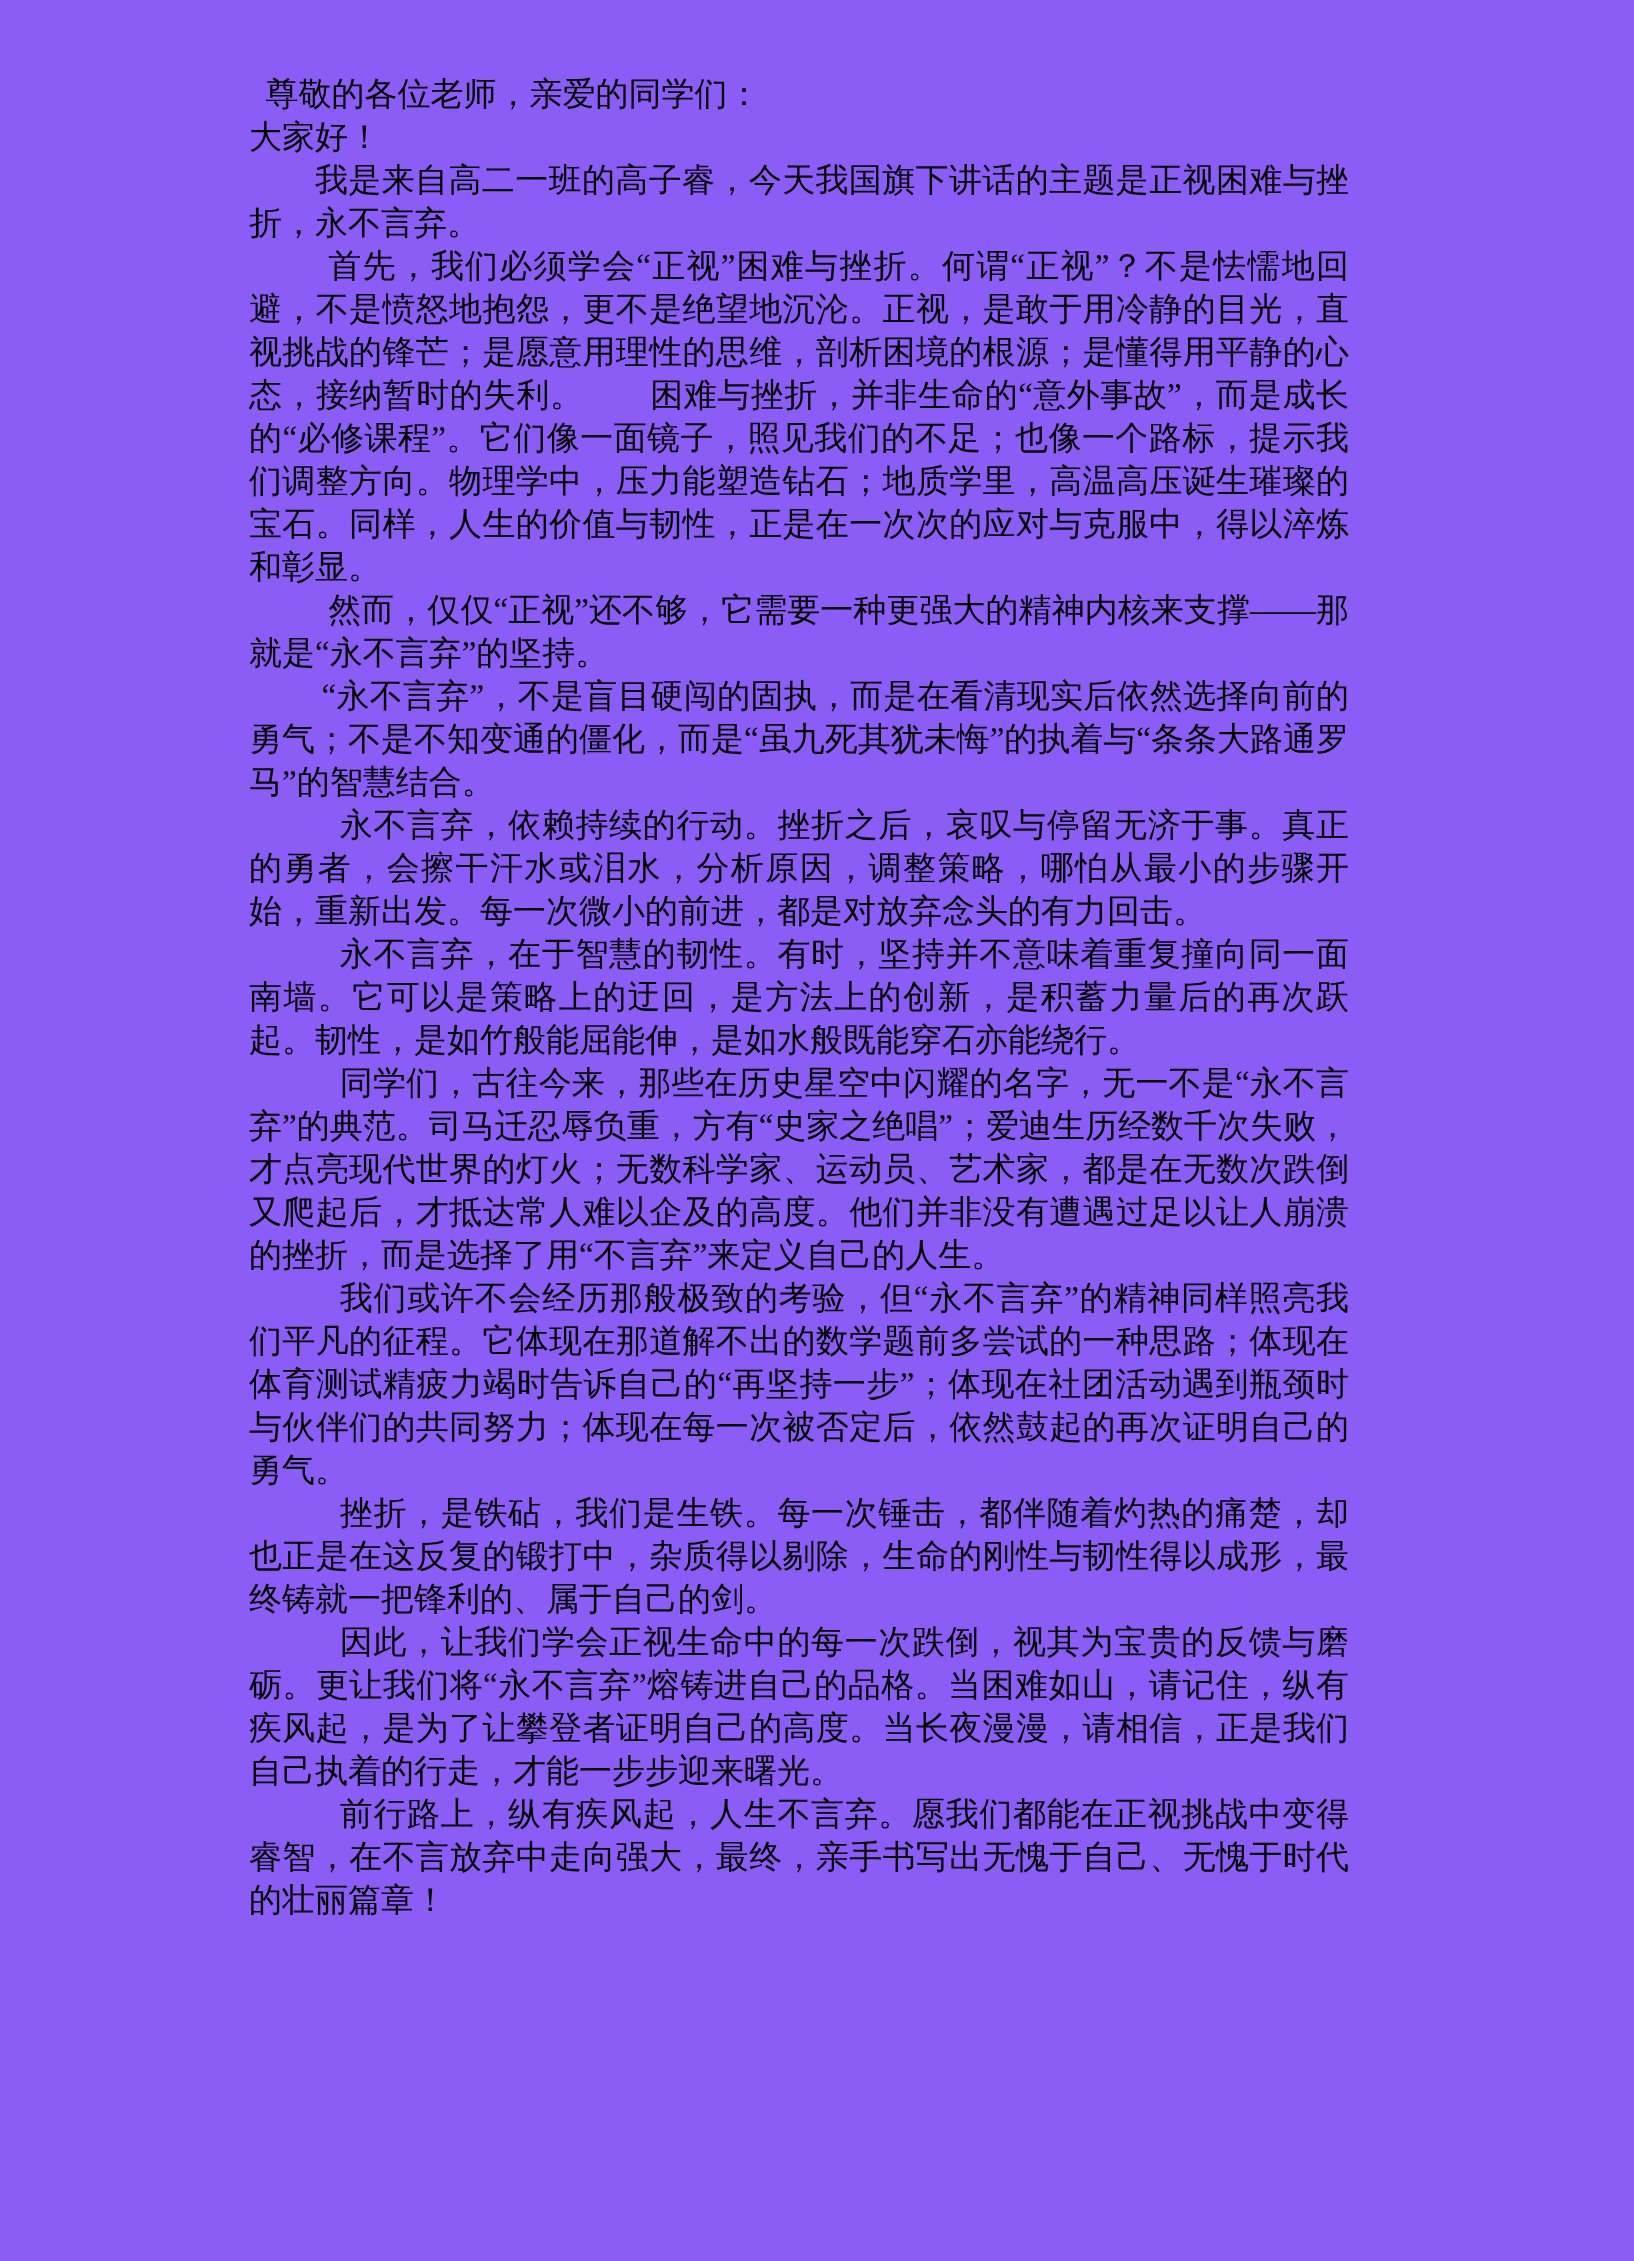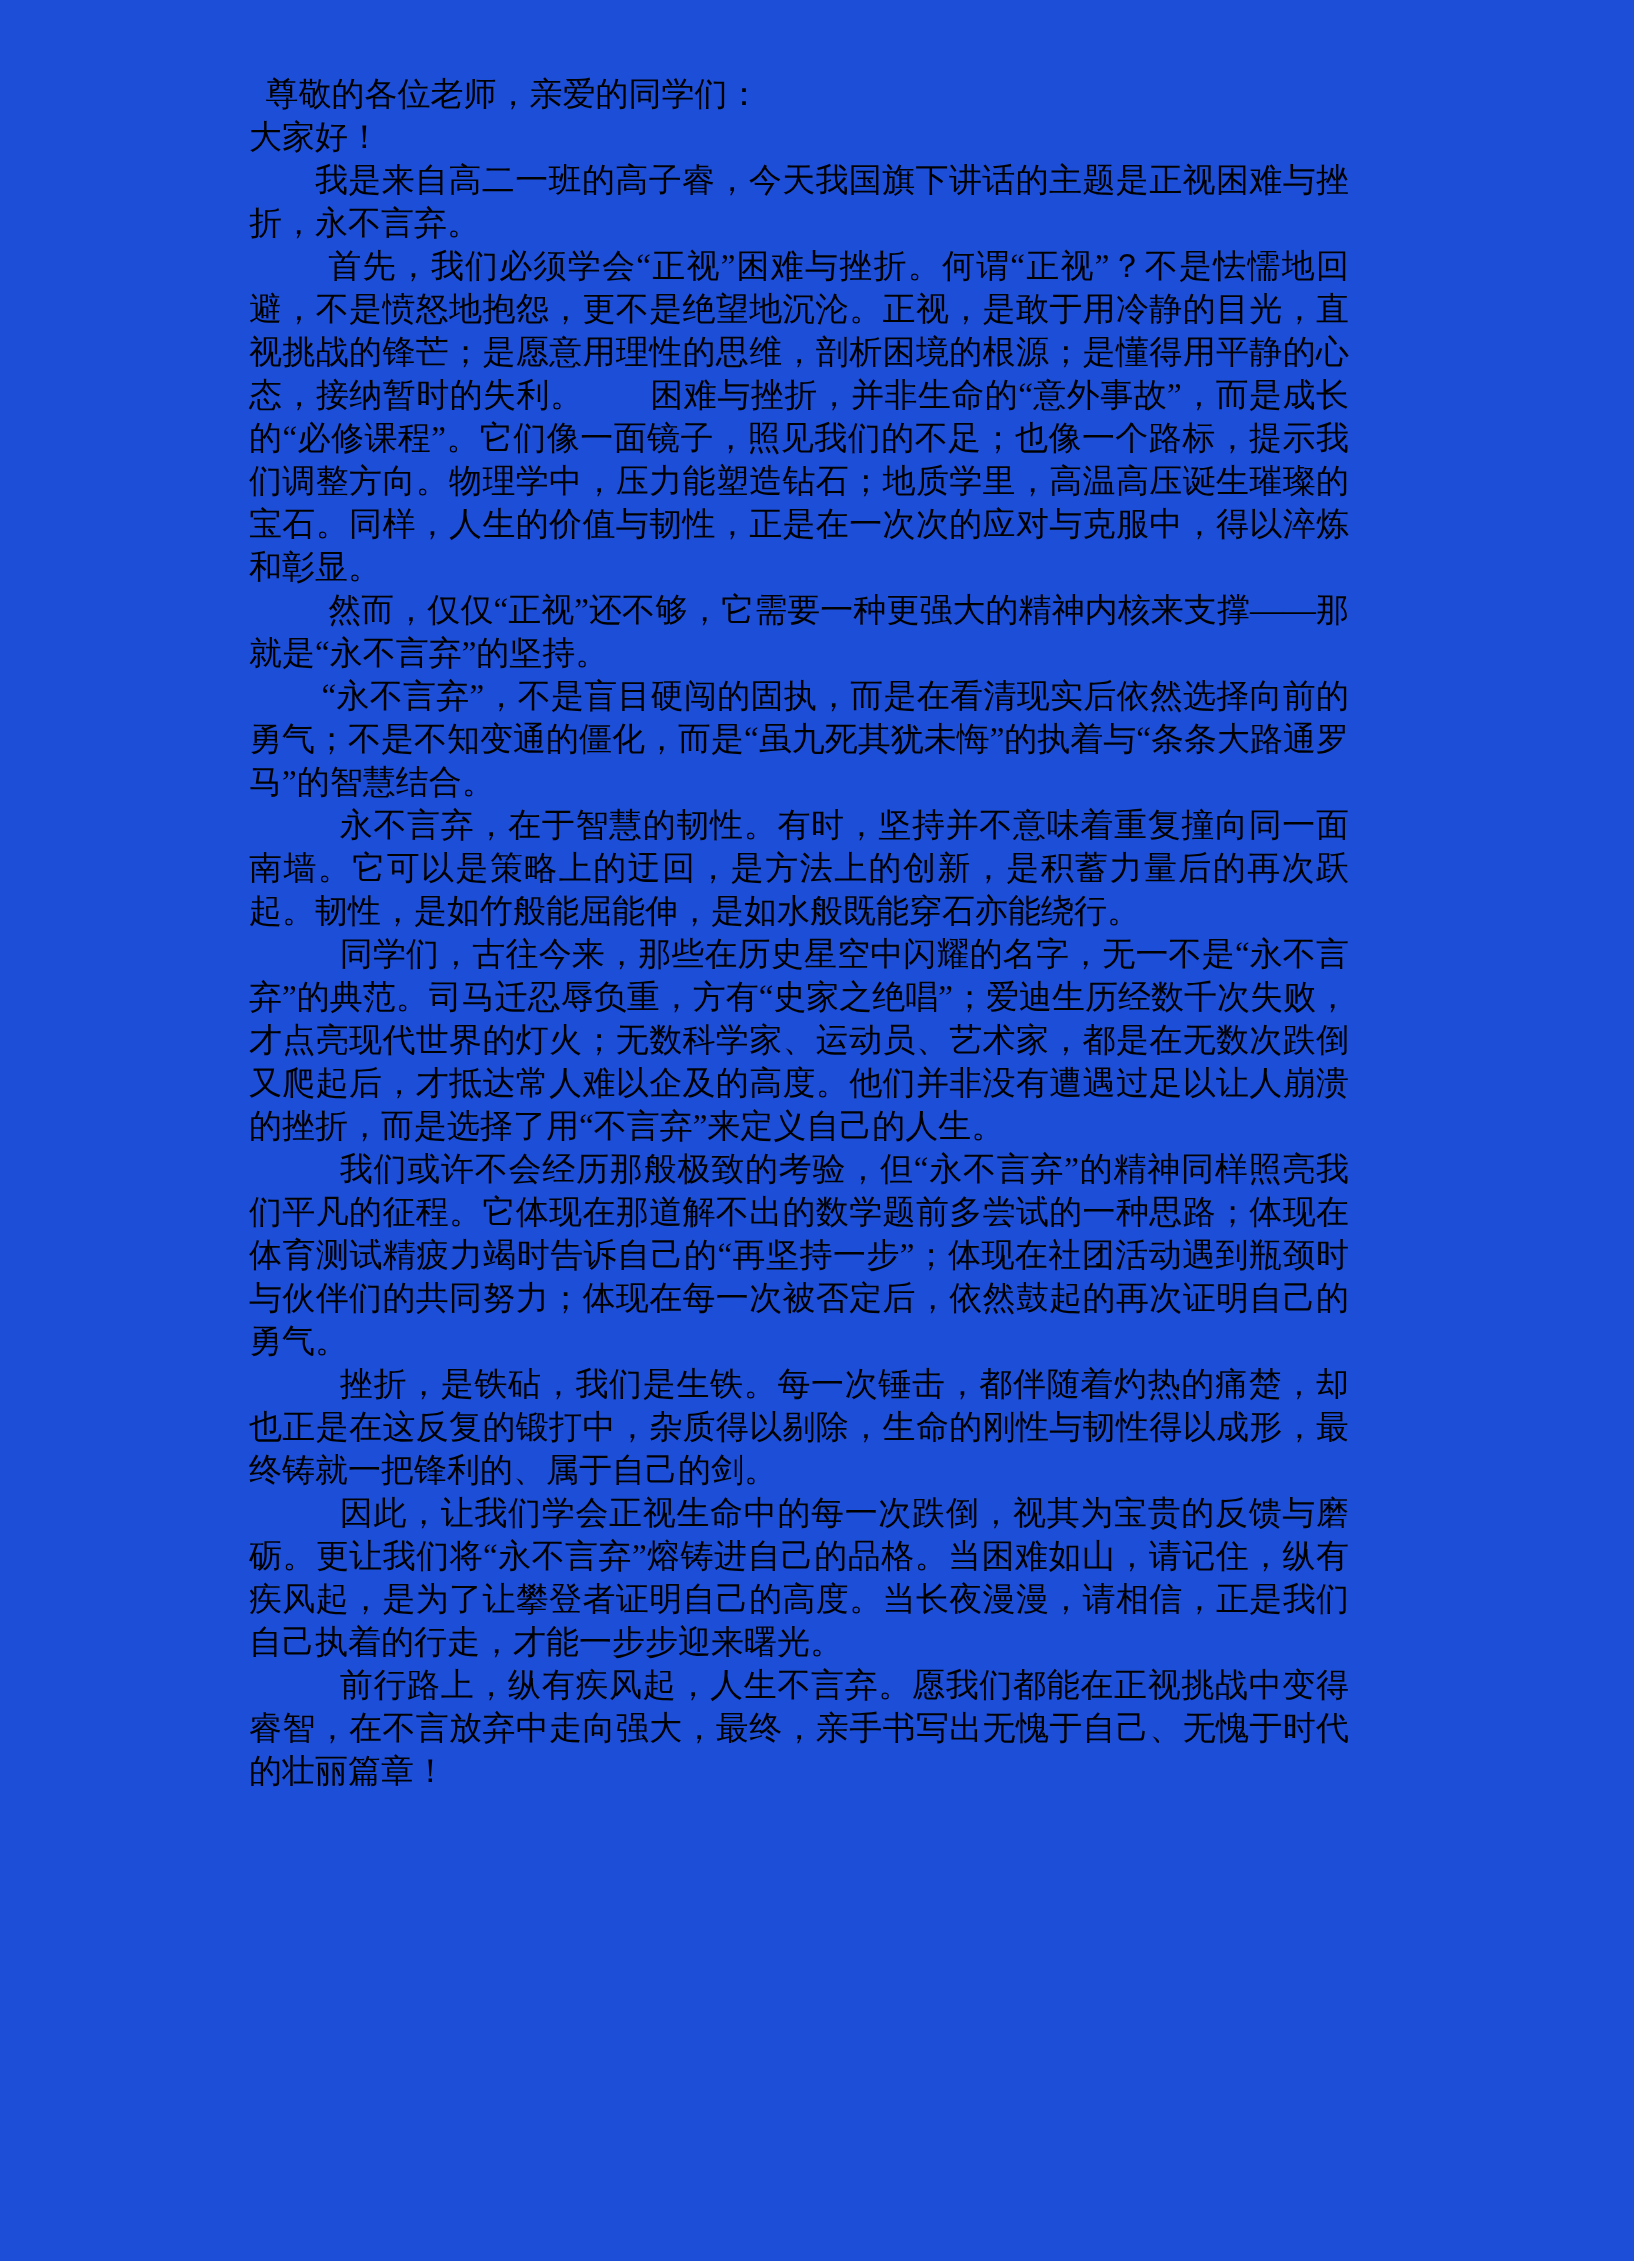--- a/index.html
+++ b/index.html
@@ -4,21 +4,21 @@
 <style>
   html, body {
     margin: 0;
     padding: 0;
     background: #ffffff;
   }
   .page {
     position: relative;
     width: 1634px;
     height: 2261px;
-    background: #1d4ed8;
+    background: #8b5cf6;
     overflow: hidden;
   }
   .text-block {
     position: absolute;
     left: 249px;
     top: 73px;
     width: 1100px;
     font-family: "Liberation Serif", "DejaVu Serif", serif;
     font-size: 33px;
     line-height: 43px;
@@ -43,20 +43,21 @@
 <body>
 
 <div class="page">
   <div class="text-block">
     <p class="ind-05">尊敬的各位老师，亲爱的同学们：</p>
     <p class="ind-0">大家好！</p>
     <p class="ind-2">我是来自高二一班的高子睿，今天我国旗下讲话的主题是正视困难与挫折，永不言弃。</p>
     <p class="ind-24">首先，我们必须学会“正视”困难与挫折。何谓“正视”？不是怯懦地回避，不是愤怒地抱怨，更不是绝望地沉沦。正视，是敢于用冷静的目光，直视挑战的锋芒；是愿意用理性的思维，剖析困境的根源；是懂得用平静的心态，接纳暂时的失利。　　困难与挫折，并非生命的“意外事故”，而是成长的“必修课程”。它们像一面镜子，照见我们的不足；也像一个路标，提示我们调整方向。物理学中，压力能塑造钻石；地质学里，高温高压诞生璀璨的宝石。同样，人生的价值与韧性，正是在一次次的应对与克服中，得以淬炼和彰显。</p>
     <p class="ind-24">然而，仅仅“正视”还不够，它需要一种更强大的精神内核来支撑——那就是“永不言弃”的坚持。</p>
     <p class="ind-22">“永不言弃”，不是盲目硬闯的固执，而是在看清现实后依然选择向前的勇气；不是不知变通的僵化，而是“虽九死其犹未悔”的执着与“条条大路通罗马”的智慧结合。</p>
+    <p class="ind-275">永不言弃，依赖持续的行动。挫折之后，哀叹与停留无济于事。真正的勇者，会擦干汗水或泪水，分析原因，调整策略，哪怕从最小的步骤开始，重新出发。每一次微小的前进，都是对放弃念头的有力回击。</p>
     <p class="ind-275">永不言弃，在于智慧的韧性。有时，坚持并不意味着重复撞向同一面南墙。它可以是策略上的迂回，是方法上的创新，是积蓄力量后的再次跃起。韧性，是如竹般能屈能伸，是如水般既能穿石亦能绕行。</p>
     <p class="ind-275">同学们，古往今来，那些在历史星空中闪耀的名字，无一不是“永不言弃”的典范。司马迁忍辱负重，方有“史家之绝唱”；爱迪生历经数千次失败，才点亮现代世界的灯火；无数科学家、运动员、艺术家，都是在无数次跌倒又爬起后，才抵达常人难以企及的高度。他们并非没有遭遇过足以让人崩溃的挫折，而是选择了用“不言弃”来定义自己的人生。</p>
     <p class="ind-275">我们或许不会经历那般极致的考验，但“永不言弃”的精神同样照亮我们平凡的征程。它体现在那道解不出的数学题前多尝试的一种思路；体现在体育测试精疲力竭时告诉自己的“再坚持一步”；体现在社团活动遇到瓶颈时与伙伴们的共同努力；体现在每一次被否定后，依然鼓起的再次证明自己的勇气。</p>
     <p class="ind-275">挫折，是铁砧，我们是生铁。每一次锤击，都伴随着灼热的痛楚，却也正是在这反复的锻打中，杂质得以剔除，生命的刚性与韧性得以成形，最终铸就一把锋利的、属于自己的剑。</p>
     <p class="ind-275">因此，让我们学会正视生命中的每一次跌倒，视其为宝贵的反馈与磨砺。更让我们将“永不言弃”熔铸进自己的品格。当困难如山，请记住，纵有疾风起，是为了让攀登者证明自己的高度。当长夜漫漫，请相信，正是我们自己执着的行走，才能一步步迎来曙光。</p>
     <p class="ind-275">前行路上，纵有疾风起，人生不言弃。愿我们都能在正视挑战中变得睿智，在不言放弃中走向强大，最终，亲手书写出无愧于自己、无愧于时代的壮丽篇章！</p>
 
   </div>
 </div>
 

